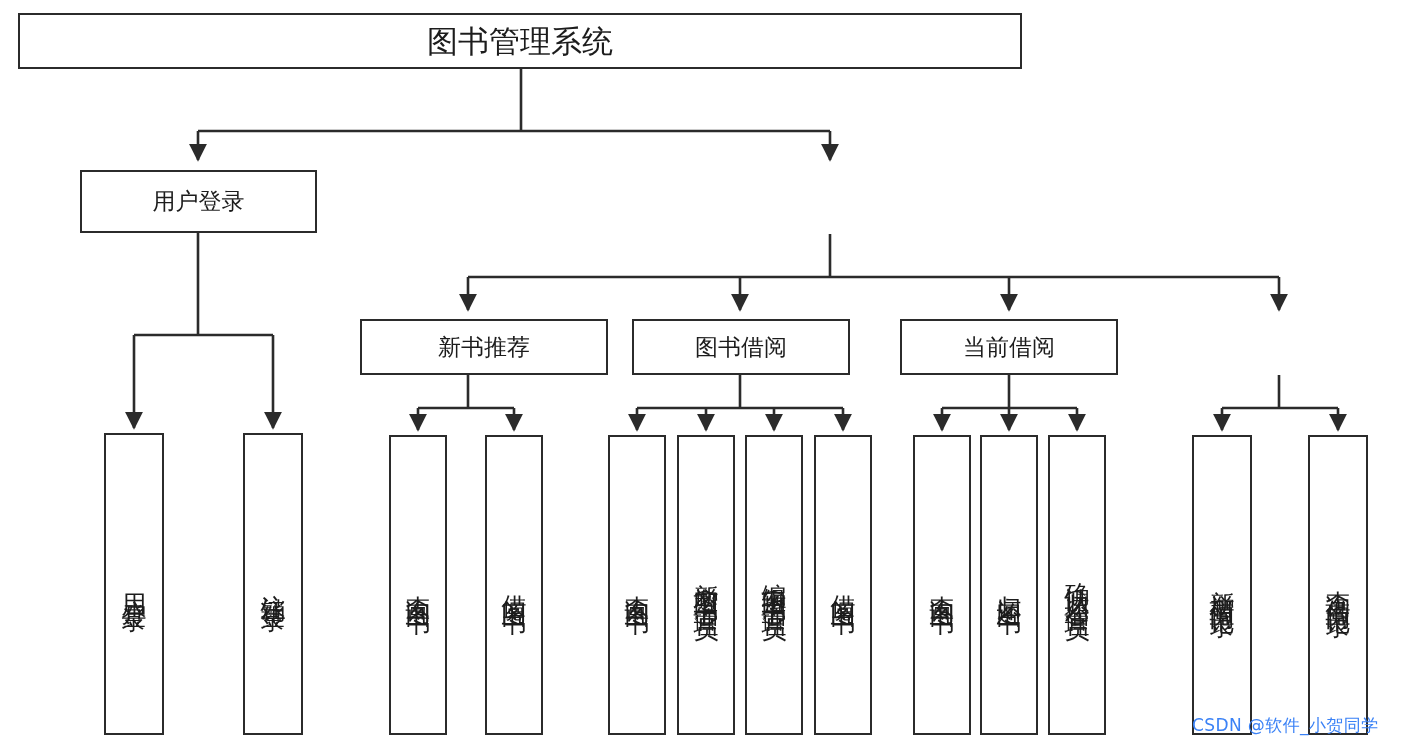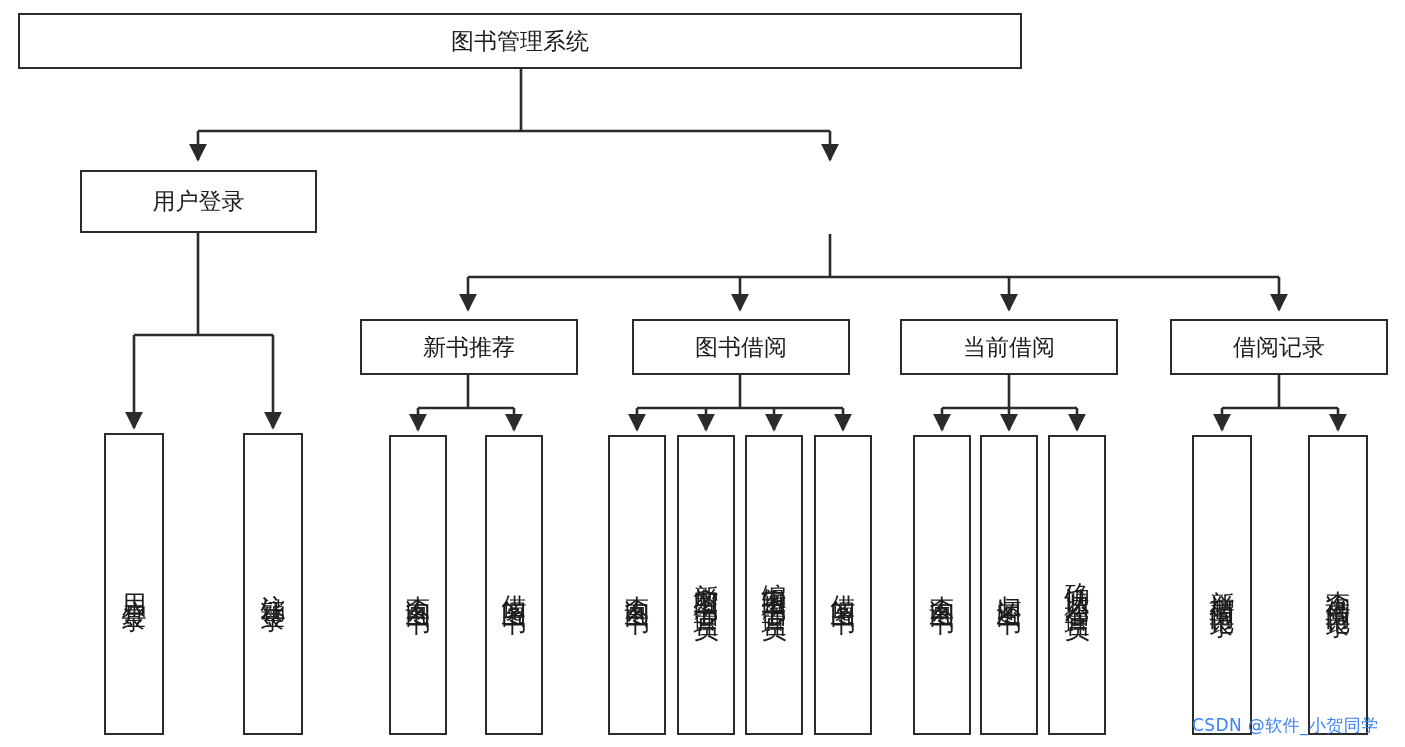--- a/index.html
+++ b/index.html
@@ -35,21 +35,21 @@
     align-items: center;
     justify-content: center;
     z-index: 2;
   }
   .node-label {
     color: #1c1c1c;
     line-height: 1.05;
     text-align: center;
     white-space: nowrap;
   }
-  .level-root .node-label { font-size: 23px; }
+  .level-root .node-label { font-size: 31px; }
   .level-1 .node-label   { font-size: 23px; }
   .level-2 .node-label   { font-size: 23px; }
   .leaf .node-label {
     writing-mode: vertical-rl;
     text-orientation: upright;
     font-size: 25px;
     letter-spacing: 5px;
     line-height: 1;
     white-space: normal;
   }
@@ -121,35 +121,32 @@
 
   <div class="node level-root" style="left:18px; top:13px; width:1004px; height:56px;">
     <span class="node-label">图书管理系统</span>
   </div>
 
   <div class="node level-1" style="left:80px; top:170px; width:237px; height:63px;">
     <span class="node-label">用户登录</span>
   </div>
 
 
-  <div class="node level-2" style="left:360px; top:319px; width:218px; height:56px;">
+  <div class="node level-2" style="left:360px; top:319px; width:248px; height:56px;">
     <span class="node-label">新书推荐</span>
   </div>
 
   <div class="node level-2" style="left:900px; top:319px; width:218px; height:56px;">
     <span class="node-label">当前借阅</span>
   </div>
 
   <div class="node level-2" style="left:632px; top:319px; width:218px; height:56px;">
     <span class="node-label">图书借阅</span>
   </div>
 
-  <div class="node level-2" style="left:1170px; top:319px; width:218px; height:56px;">
-    <span class="node-label">借阅记录</span>
-  </div>
 
   <div class="node leaf" style="left:104px; top:433px; width:60px; height:302px;">
     <span class="node-label">用户登录</span>
   </div>
 
   <div class="node leaf" style="left:243px; top:433px; width:60px; height:302px;">
     <span class="node-label">注销登录</span>
   </div>
 
   <div class="node leaf" style="left:389px; top:435px; width:58px; height:300px;">

